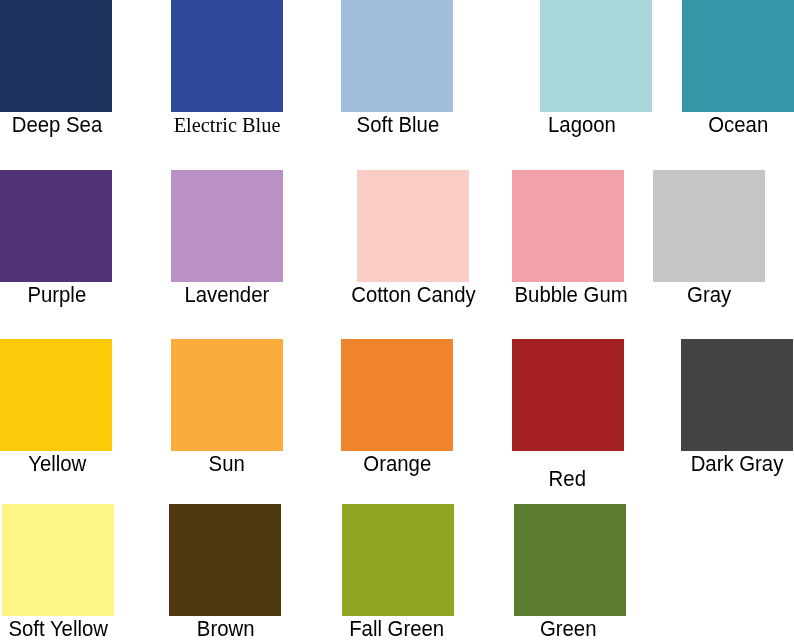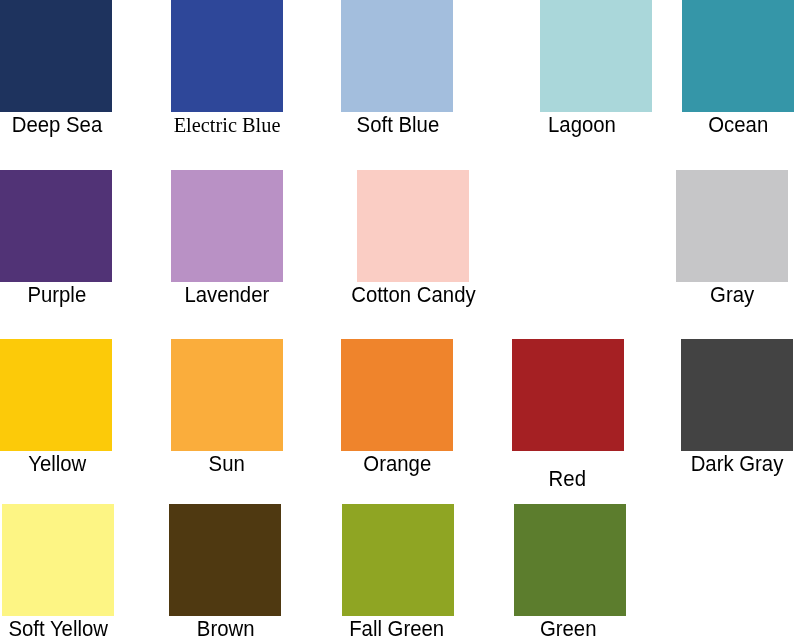--- a/index.html
+++ b/index.html
@@ -85,21 +85,27 @@
       <div class="swatch-label-wrap" style="margin-left: 0.3px;">
         <div class="swatch-label">Lavender</div>
       </div>
     </div>
     <div class="swatch-cell" style="left: 341px; top: 170px; margin-left: 16px;">
       <div class="swatch-chip" style="background-color: rgb(250, 205, 196);"></div>
       <div class="swatch-label-wrap" style="margin-left: 1.2px;">
         <div class="swatch-label">Cotton Candy</div>
       </div>
     </div>
-    <div class="swatch-cell" style="left: 676px; top: 170px;">
+    <div class="swatch-cell" style="left: 512px; top: 170px;">
+      <div class="swatch-chip" style="background-color: rgb(242, 161, 171);"></div>
+      <div class="swatch-label-wrap" style="margin-left: 5.8px;">
+        <div class="swatch-label">Bubble Gum</div>
+      </div>
+    </div>
+    <div class="swatch-cell" style="left: 653px; top: 170px;">
       <div class="swatch-chip" style="background-color: rgb(198, 198, 200);"></div>
       <div class="swatch-label-wrap" style="margin-left: -0.3px;">
         <div class="swatch-label">Gray</div>
       </div>
     </div>
     <div class="swatch-cell" style="left: 0px; top: 339px;">
       <div class="swatch-chip" style="background-color: rgb(252, 202, 9);"></div>
       <div class="swatch-label-wrap" style="margin-left: 1.5px;">
         <div class="swatch-label">Yellow</div>
       </div>

